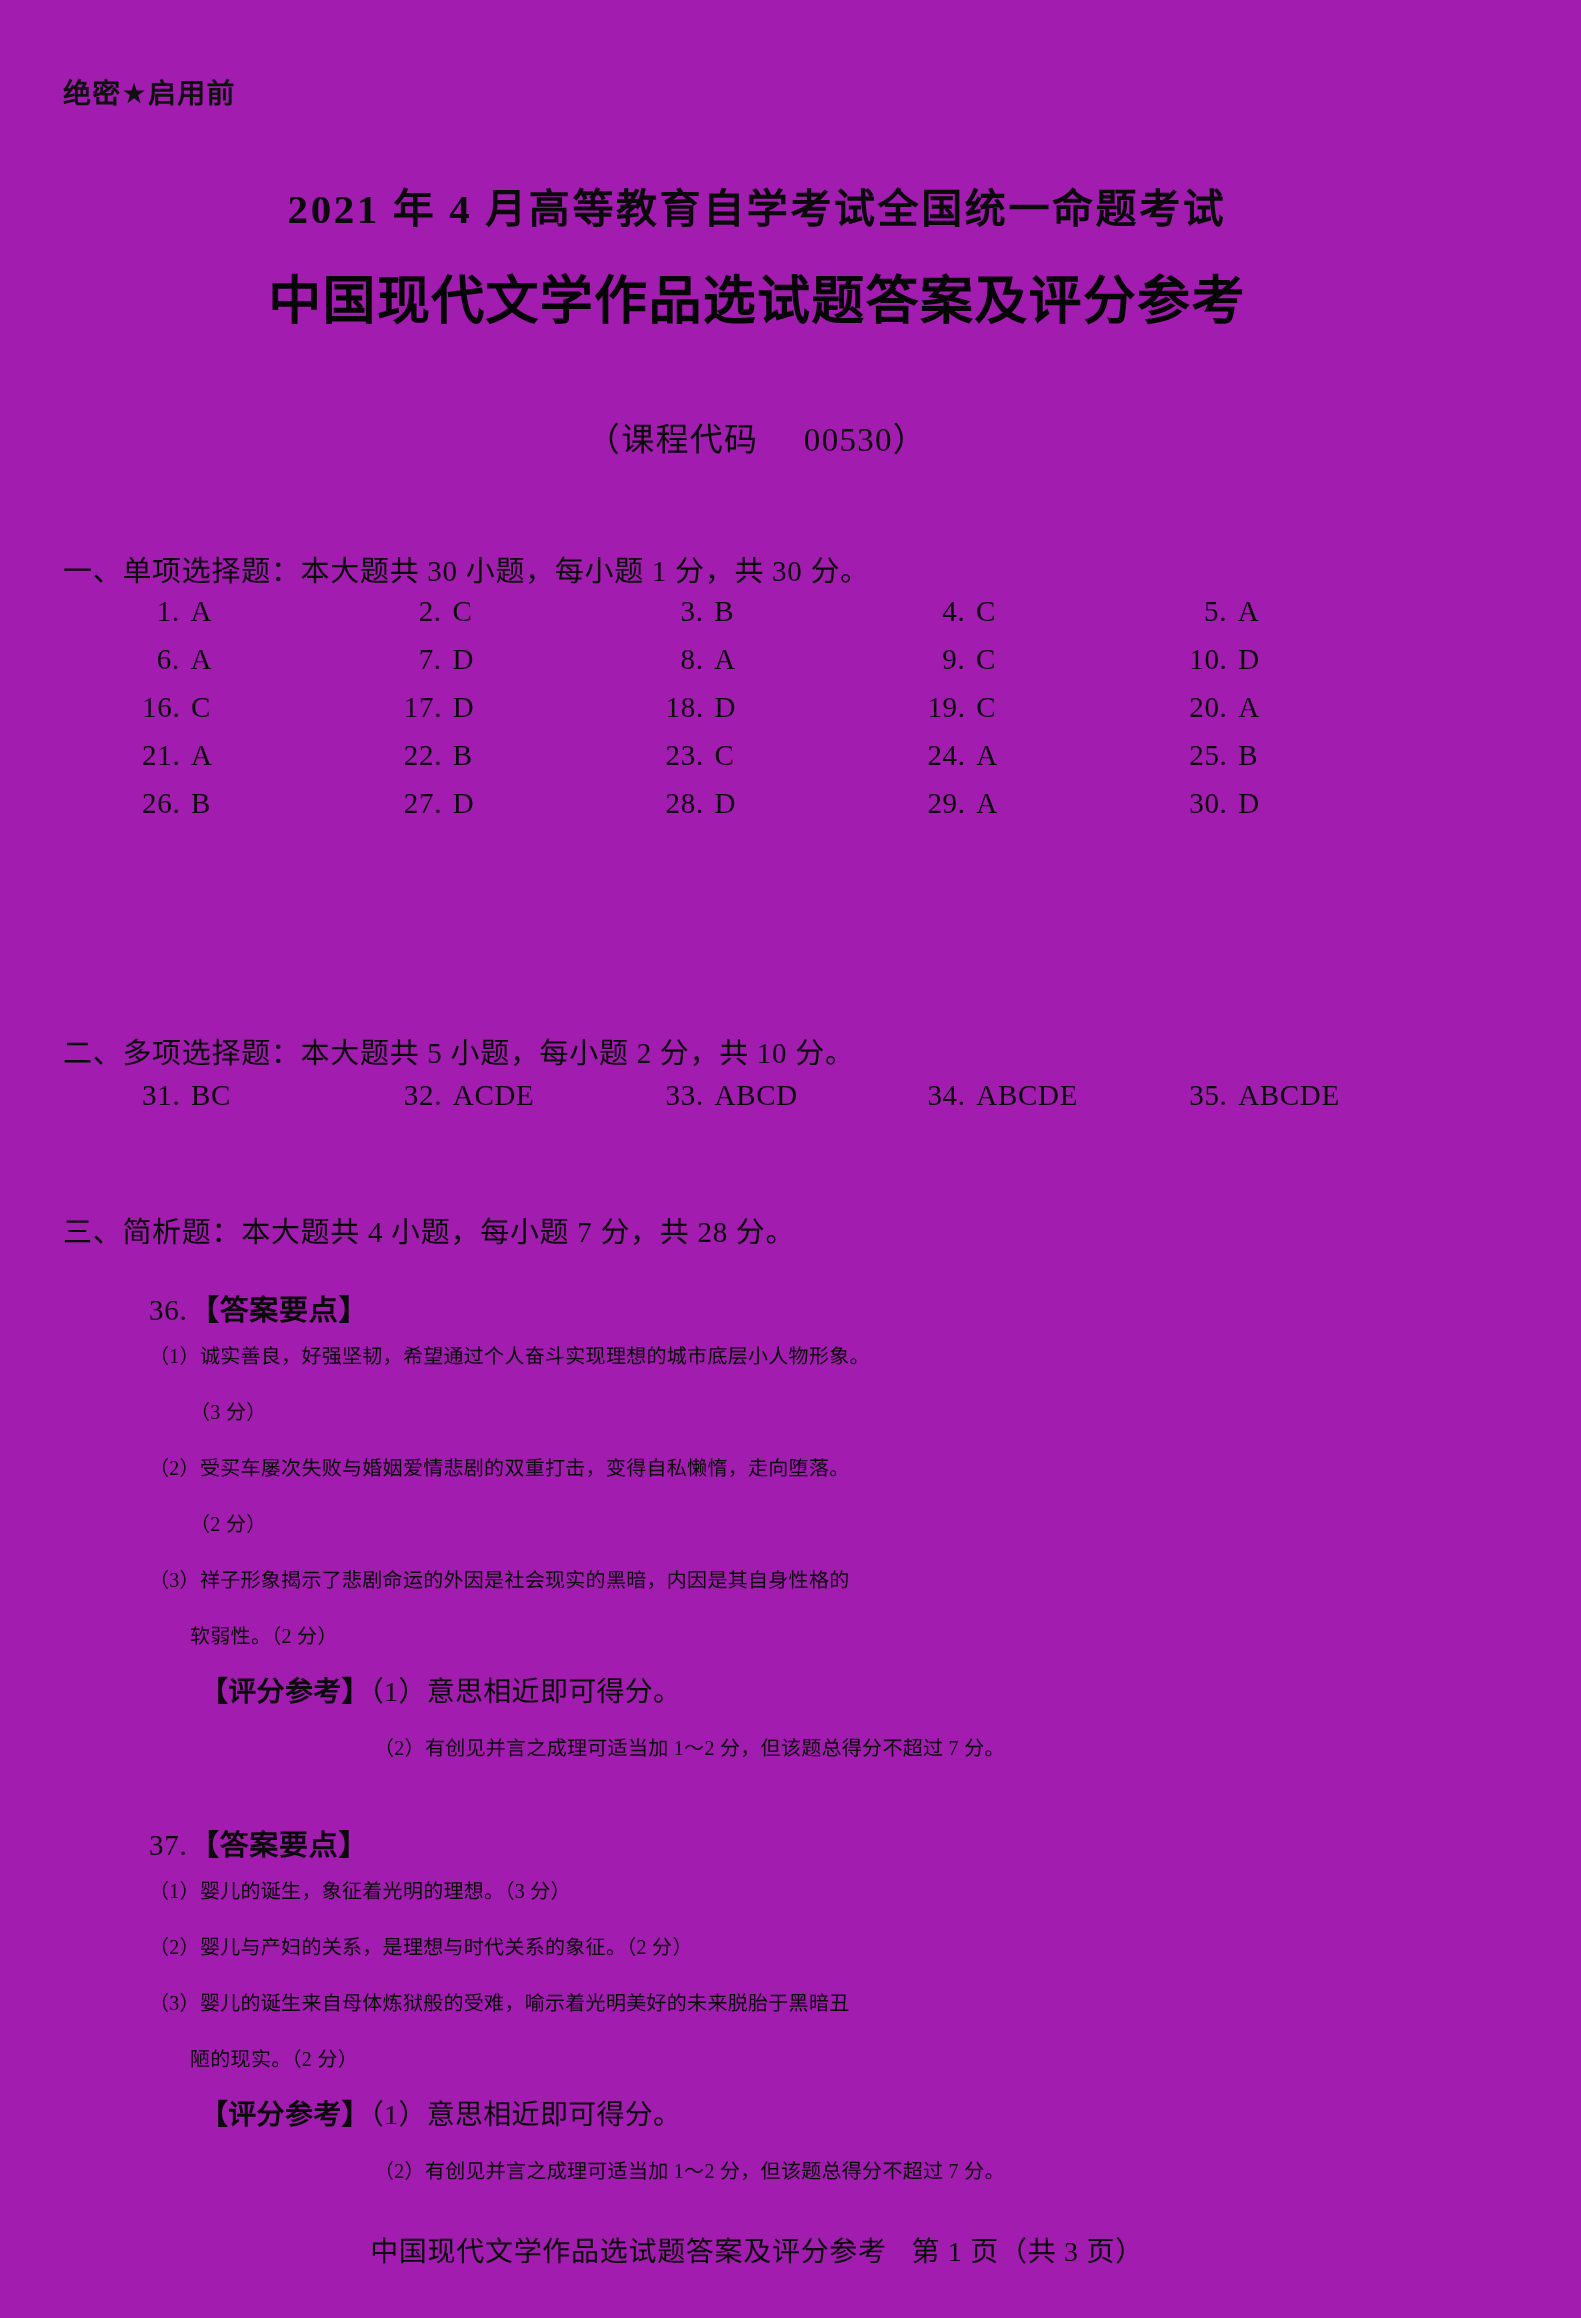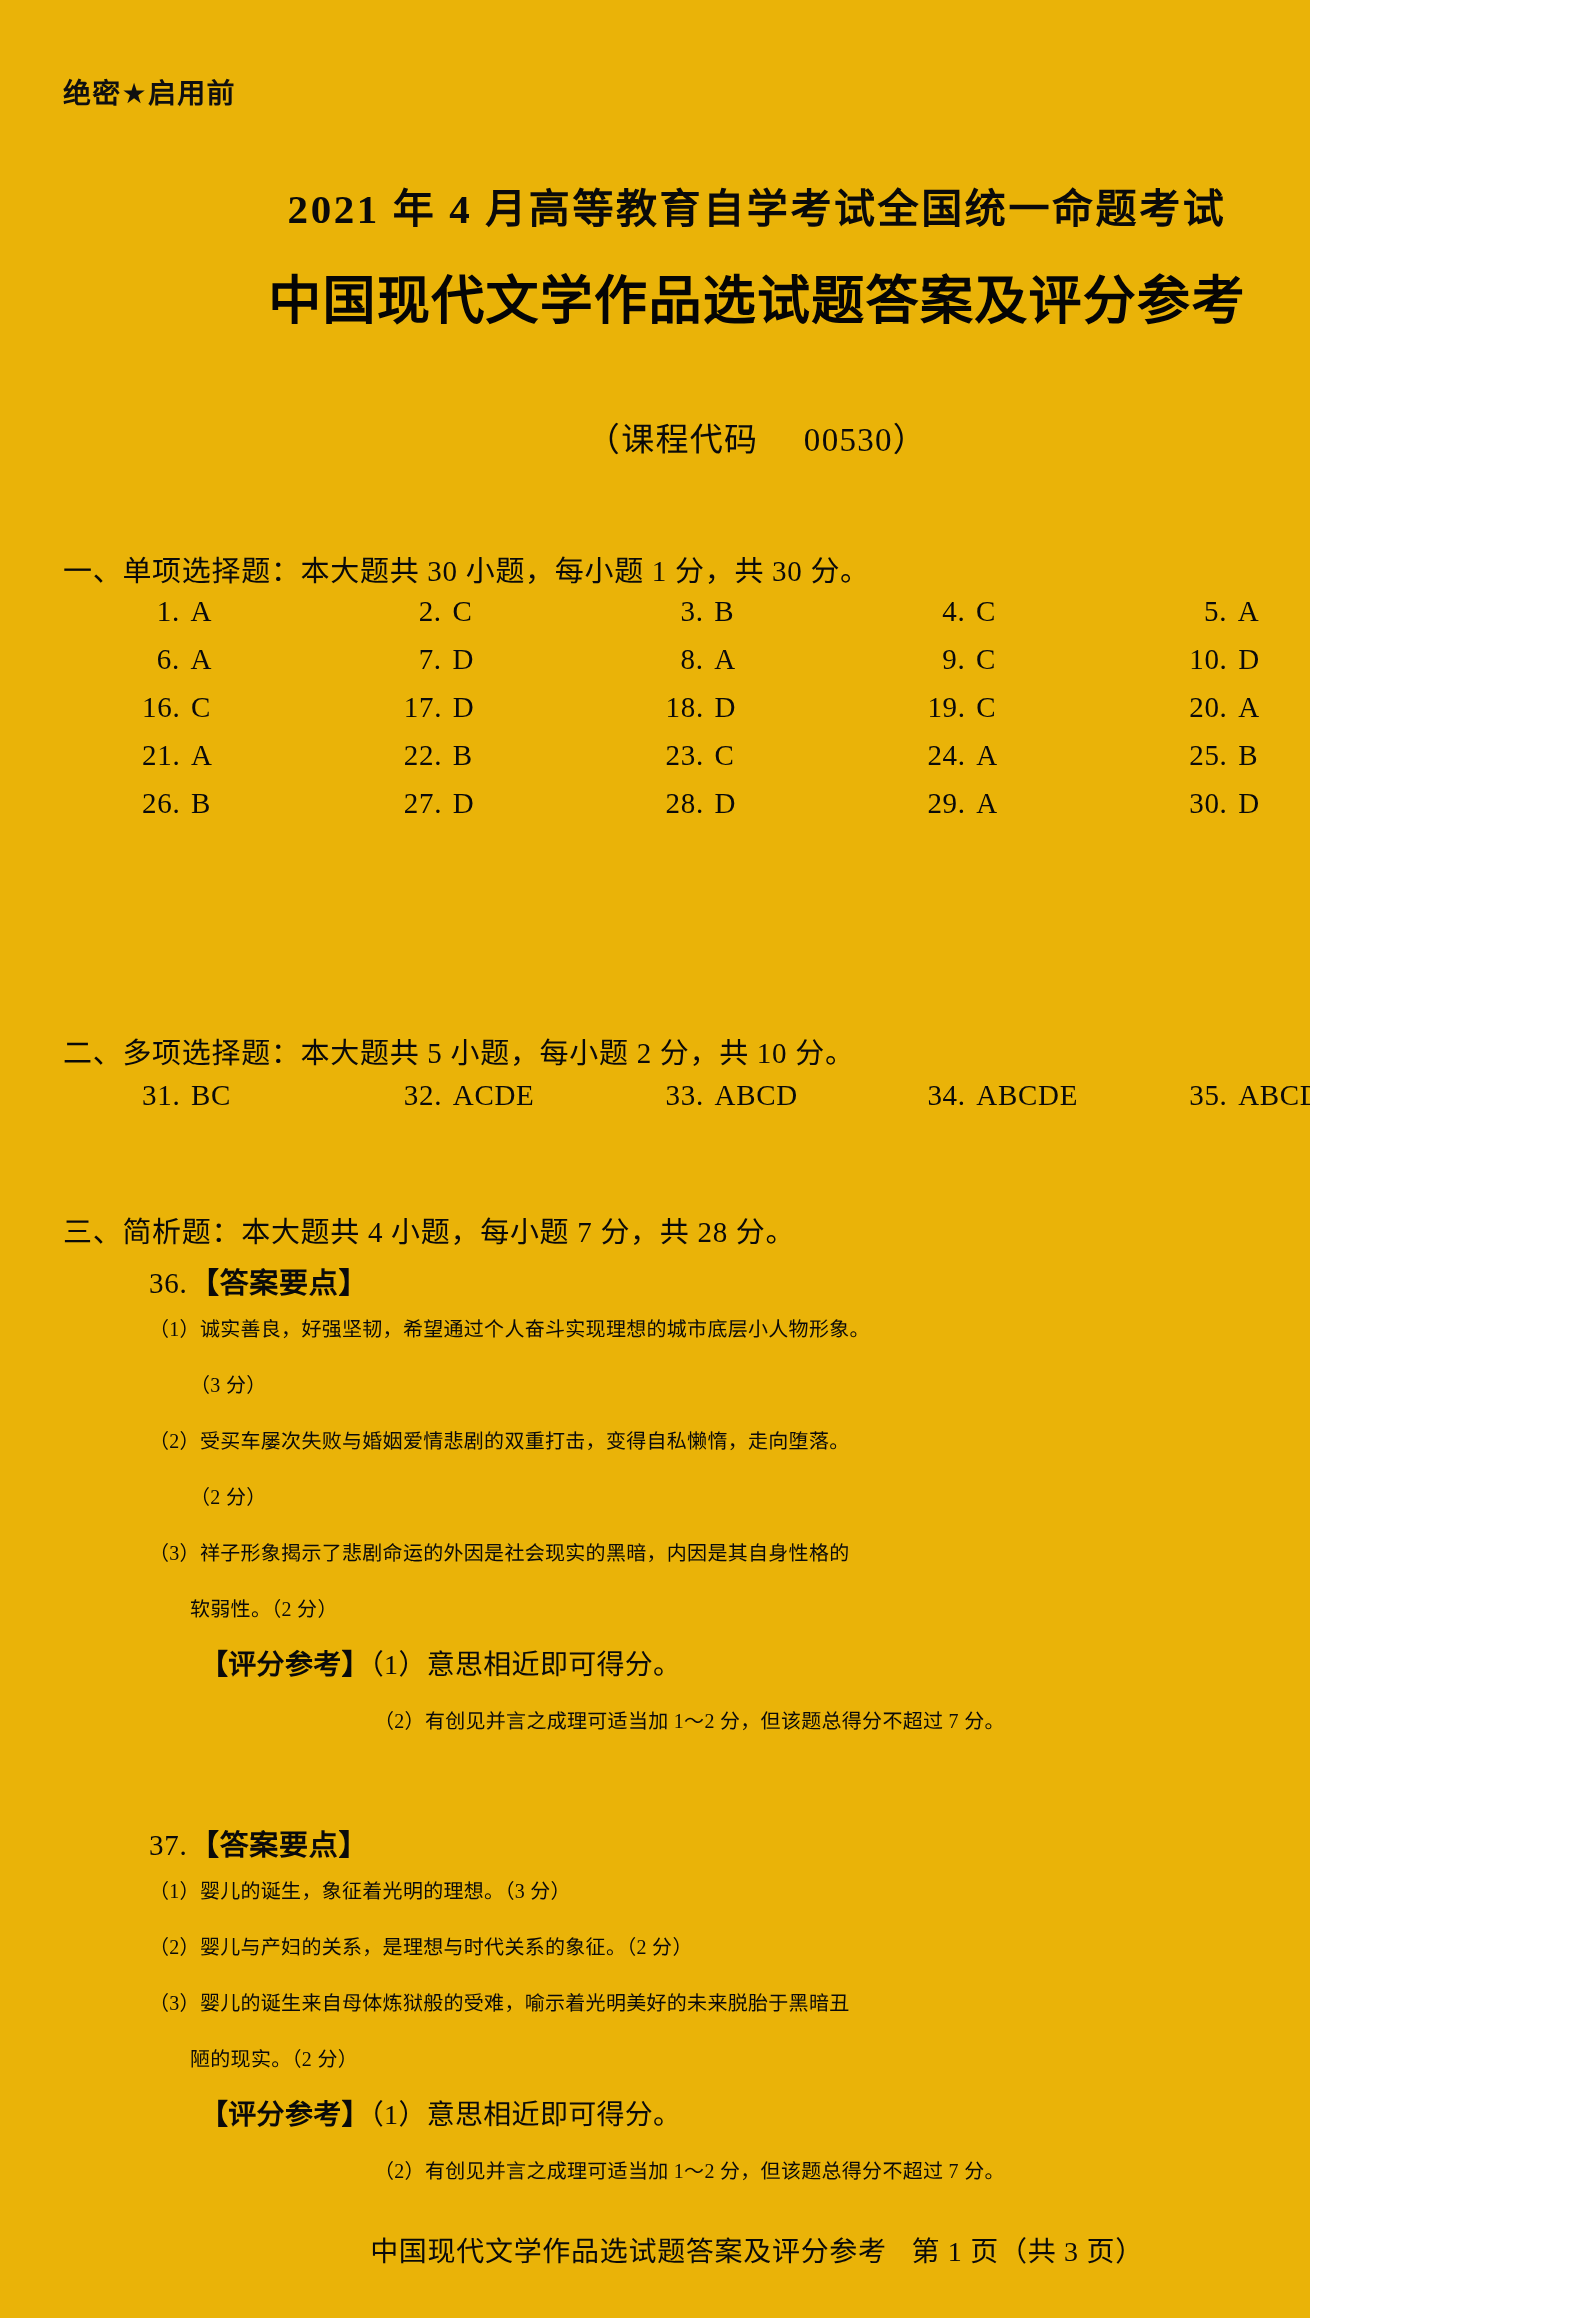--- a/index.html
+++ b/index.html
@@ -7,23 +7,23 @@
     margin: 0;
     padding: 0;
     background: #ffffff;
   }
   body {
     font-family: "Liberation Serif", "DejaVu Serif", serif;
     color: #0d0d0d;
   }
   .page {
     position: relative;
-    width: 1310px;
+    width: 1581px;
     height: 2319px;
-    background: #eab308;
+    background: #a21caf;
     box-sizing: border-box;
     padding: 0;
     overflow: hidden;
   }
   .inner {
     position: absolute;
     left: 63px;
     top: 0;
     width: 1454px;
     height: 2319px;
@@ -230,21 +230,21 @@
           <div class="ans-cell"><span class="qno dot">31.</span><span>BC</span></div>
           <div class="ans-cell"><span class="qno dot">32.</span><span>ACDE</span></div>
           <div class="ans-cell"><span class="qno dot">33.</span><span>ABCD</span></div>
           <div class="ans-cell"><span class="qno dot">34.</span><span>ABCDE</span></div>
           <div class="ans-cell"><span class="qno dot">35.</span><span>ABCDE</span></div>
         </div>
       </div>
 
     <div class="sec-head" style="top:1200px;">三、简析题：本大题共 4 小题，每小题 7 分，共 28 分。</div>
 
-    <div class="q-block" style="top:1259px;" id="q-block-0">
+    <div class="q-block" style="top:1286px;" id="q-block-0">
         <div class="q-head"><span class="qnum">36.</span><span class="bracket">【答案要点】</span></div>
         <div class="q-item"><span>（1）</span><span>诚实善良，好强坚韧，希望通过个人奋斗实现理想的城市底层小人物形象。</span><span class="cont">（3 分）</span></div>
         <div class="q-item"><span>（2）</span><span>受买车屡次失败与婚姻爱情悲剧的双重打击，变得自私懒惰，走向堕落。</span><span class="cont">（2 分）</span></div>
         <div class="q-item"><span>（3）</span><span>祥子形象揭示了悲剧命运的外因是社会现实的黑暗，内因是其自身性格的</span><span class="cont">软弱性。（2 分）</span></div>
         <div class="crit"><span class="lbl">【评分参考】</span><span>（1）意思相近即可得分。</span></div>
         <div class="crit-2">（2）有创见并言之成理可适当加 1～2 分，但该题总得分不超过 7 分。</div>
       </div>
 
     <div class="q-block" style="top:1821px;" id="q-block-1">
         <div class="q-head"><span class="qnum">37.</span><span class="bracket">【答案要点】</span></div>

